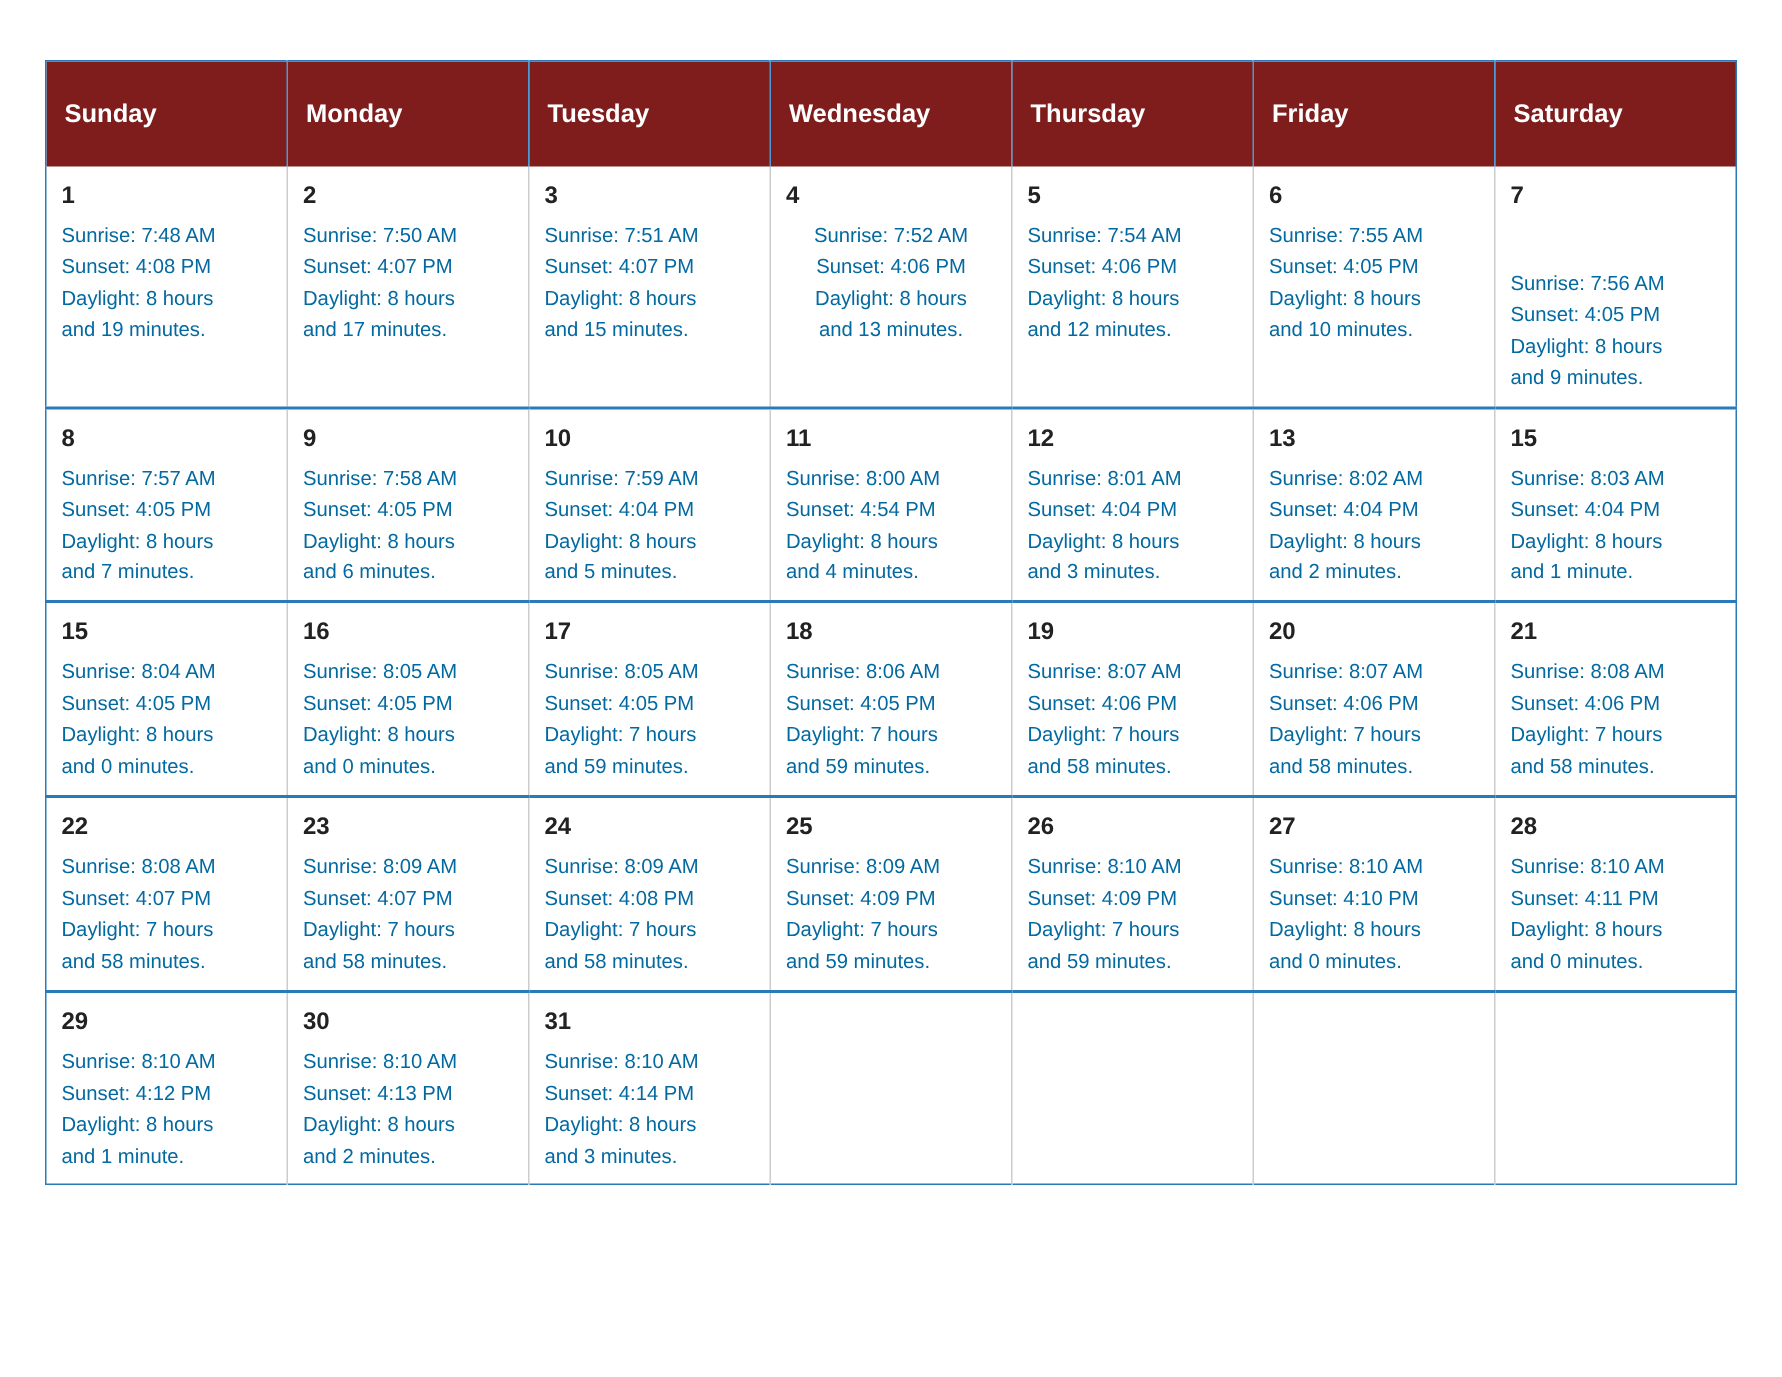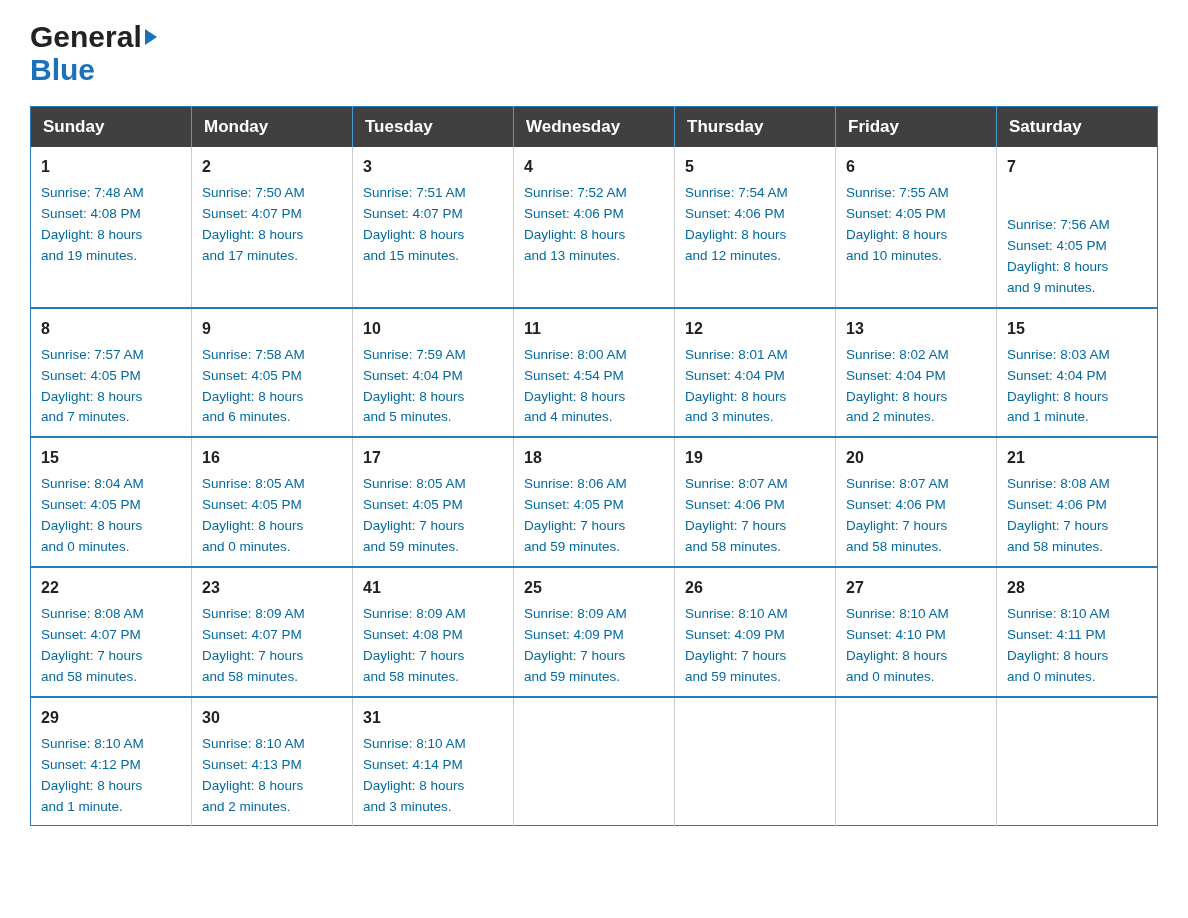--- a/index.html
+++ b/index.html
@@ -29,25 +29,25 @@
       font-size: 22px;
       color: #555;
       margin-top: 4px;
     }
     .calendar {
       width: 100%;
       border-collapse: collapse;
       border: 1px solid #2a7ab8;
     }
     .calendar thead tr th {
-      background-color: #404040;
+      background-color: #7f1d1d;
       color: #ffffff;
       font-size: 17px;
       font-weight: bold;
-      padding: 10px 12px;
+      padding: 25px 12px;
       text-align: left;
       border-right: 1px solid #4a9ad4;
     }
     .calendar thead tr th:last-child {
       border-right: none;
     }
     .calendar tbody tr td {
       vertical-align: top;
       padding: 8px 10px;
       border-right: 1px solid #ccc;
@@ -108,29 +108,20 @@
     }
     .logo-line2 {
       display: flex;
       align-items: center;
     }
   </style>
 </head>
 <body>
 
 <div class="header">
-  <div class="logo-wrapper">
-    <div class="logo-line1">
-      <span class="logo-text-general">General</span>
-      <span class="logo-triangle-inline"></span>
-    </div>
-    <div class="logo-line2">
-      <span class="logo-text-blue">Blue</span>
-    </div>
-  </div>
   <div class="title-block">
   </div>
 </div>
 
 <table class="calendar">
   <thead>
     <tr>
     <th>Sunday</th>
         <th>Monday</th>
         <th>Tuesday</th>
@@ -158,21 +149,21 @@
         </td>
         <td>
           <span class="day-number">3</span>
           <div class="day-info" style="white-space: pre-line;">Sunrise: 7:51 AM
 Sunset: 4:07 PM
 Daylight: 8 hours
 and 15 minutes.</div>
         </td>
         <td>
           <span class="day-number">4</span>
-          <div class="day-info" style="white-space: pre-line;">Sunrise: 7:52 AM
+          <div class="day-info" style="white-space: pre-line; text-align: center;">Sunrise: 7:52 AM
 Sunset: 4:06 PM
 Daylight: 8 hours
 and 13 minutes.</div>
         </td>
         <td>
           <span class="day-number">5</span>
           <div class="day-info" style="white-space: pre-line;">Sunrise: 7:54 AM
 Sunset: 4:06 PM
 Daylight: 8 hours
 and 12 minutes.</div>
@@ -303,21 +294,21 @@
 and 58 minutes.</div>
         </td>
         <td>
           <span class="day-number">23</span>
           <div class="day-info" style="white-space: pre-line;">Sunrise: 8:09 AM
 Sunset: 4:07 PM
 Daylight: 7 hours
 and 58 minutes.</div>
         </td>
         <td>
-          <span class="day-number">41</span>
+          <span class="day-number">24</span>
           <div class="day-info" style="white-space: pre-line;">Sunrise: 8:09 AM
 Sunset: 4:08 PM
 Daylight: 7 hours
 and 58 minutes.</div>
         </td>
         <td>
           <span class="day-number">25</span>
           <div class="day-info" style="white-space: pre-line;">Sunrise: 8:09 AM
 Sunset: 4:09 PM
 Daylight: 7 hours

